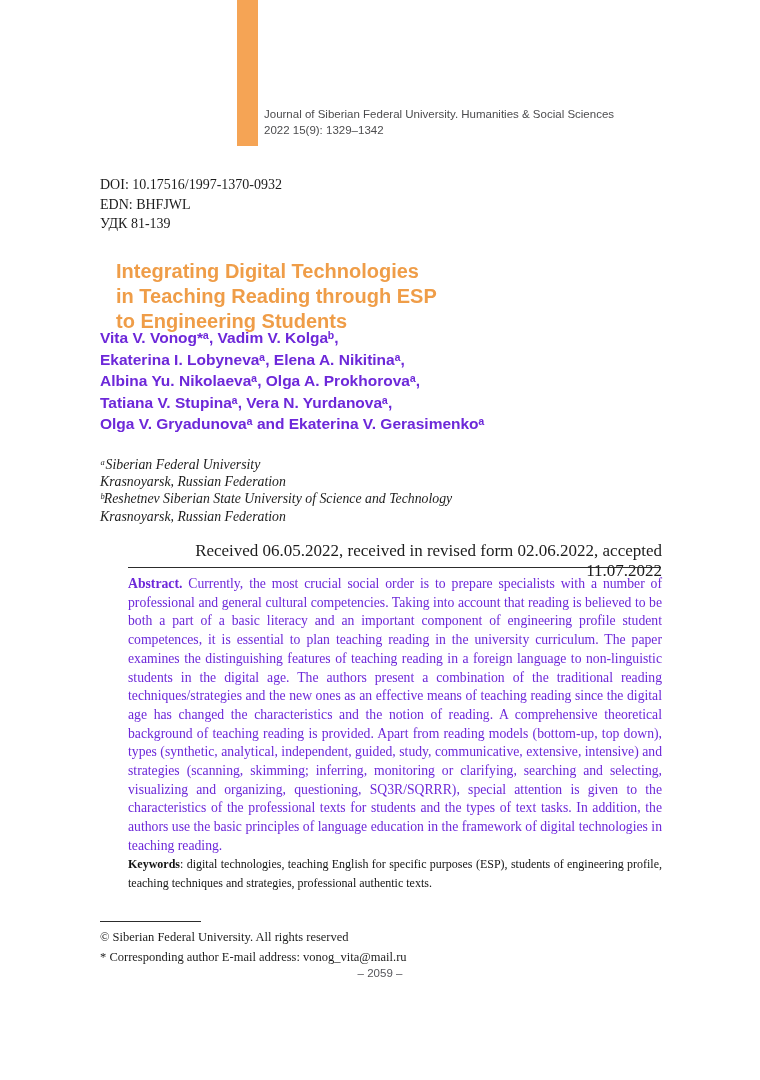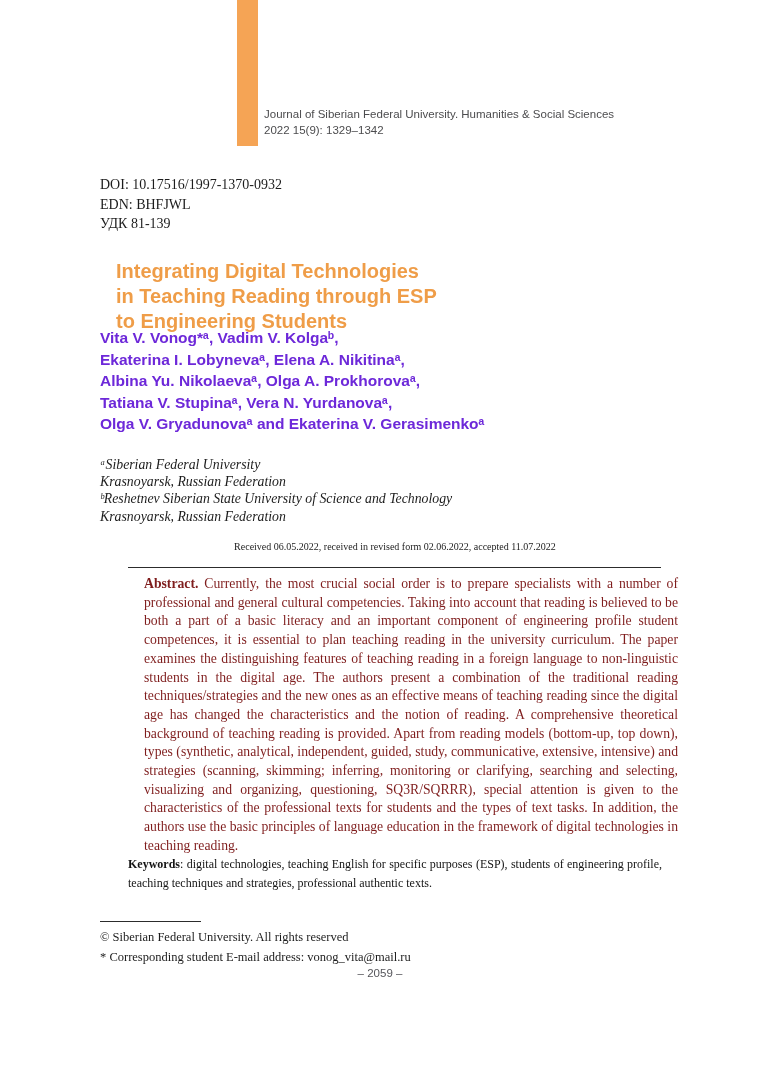--- a/index.html
+++ b/index.html
@@ -29,29 +29,29 @@
     position:absolute; left:100px; top:327px;
     font-family:"Liberation Sans", sans-serif; font-weight:700;
     font-size:15.5px; line-height:21.6px; color:#6d28d9;
   }
   .affiliations {
     position:absolute; left:100px; top:456px;
     font-style:italic; font-size:13.8px; line-height:17.2px; color:#1c1c1c;
   }
   .received {
     position:absolute; left:128px; top:541px; width:534px;
-    text-align:center; font-size:10px; color:#1c1c1c;
+    text-align:right; font-size:17px; color:#1c1c1c;
   }
   .rule {
     position:absolute; left:128px; top:567px; width:533px; height:0;
     border:0; border-top:1.4px solid #2c2c2c; margin:0;
   }
   .abstract {
-    position:absolute; left:144px; top:575px; width:534px; margin:0;
-    font-size:13.7px; line-height:18.7px; text-align:justify; color:#7f1d1d;
+    position:absolute; left:128px; top:575px; width:534px; margin:0;
+    font-size:13.7px; line-height:18.7px; text-align:justify; color:#6d28d9;
   }
   .keywords {
     position:absolute; left:128px; top:855px; width:534px; margin:0;
     font-size:12px; line-height:19px; text-align:justify; color:#141414;
   }
   .footnote-rule {
     position:absolute; left:100px; top:921px; width:101px; height:0;
     border:0; border-top:1.2px solid #2c2c2c; margin:0;
   }
   .footnotes {
@@ -108,18 +108,18 @@
   <hr class="rule">
 
   <p class="abstract"><b>Abstract.</b><span> Currently, the most crucial social order is to prepare specialists with a number of professional and general cultural competencies. Taking into account that reading is believed to be both a part of a basic literacy and an important component of engineering profile student competences, it is essential to plan teaching reading in the university curriculum. The paper examines the distinguishing features of teaching reading in a foreign language to non-linguistic students in the digital age. The authors present a combination of the traditional reading techniques/strategies and the new ones as an effective means of teaching reading since the digital age has changed the characteristics and the notion of reading. A comprehensive theoretical background of teaching reading is provided. Apart from reading models (bottom-up, top down), types (synthetic, analytical, independent, guided, study, communicative, extensive, intensive) and strategies (scanning, skimming; inferring, monitoring or clarifying, searching and selecting, visualizing and organizing, questioning, SQ3R/SQRRR), special attention is given to the characteristics of the professional texts for students and the types of text tasks. In addition, the authors use the basic principles of language education in the framework of digital technologies in teaching reading.</span></p>
 
   <p class="keywords"><b>Keywords</b><span>: digital technologies, teaching English for specific purposes (ESP), students of engineering profile, teaching techniques and strategies, professional authentic texts.</span></p>
 
   <div class="footnote-rule"></div>
 
   <div class="footnotes">
     <div>© Siberian Federal University. All rights reserved</div>
-    <div>*  Corresponding student E-mail address: vonog_vita@mail.ru</div>
+    <div>*  Corresponding author E-mail address: vonog_vita@mail.ru</div>
   </div>
 
   <div class="page-number">– 2059 –</div>
 
 </div>
 
 </body></html>

